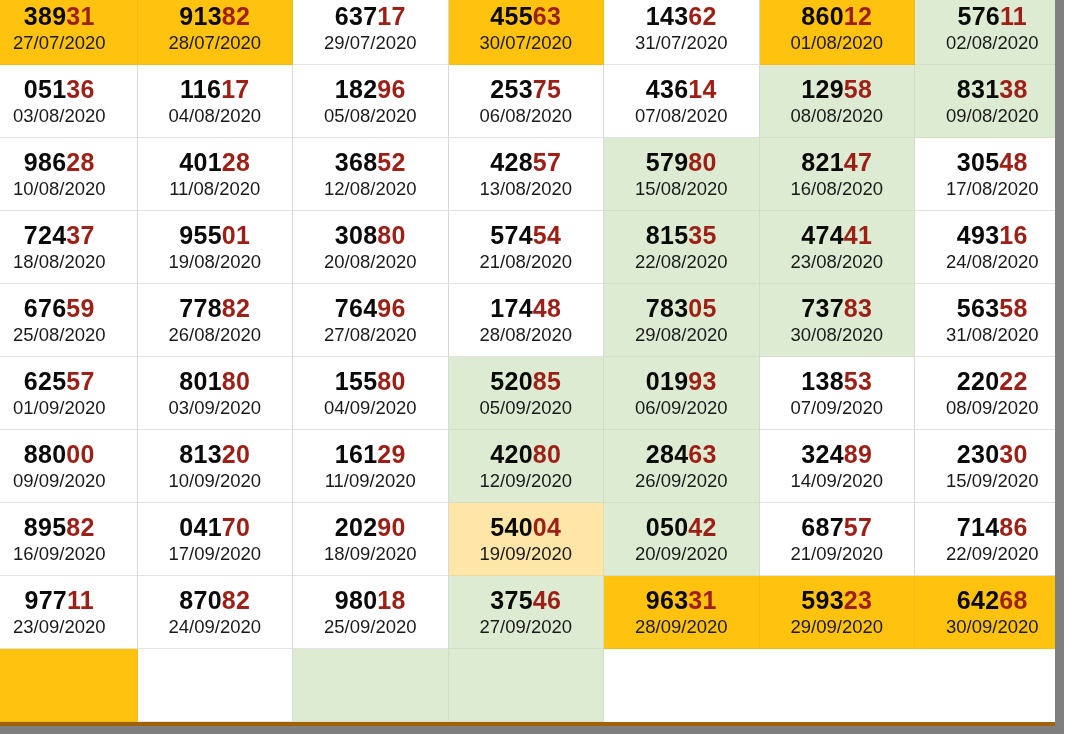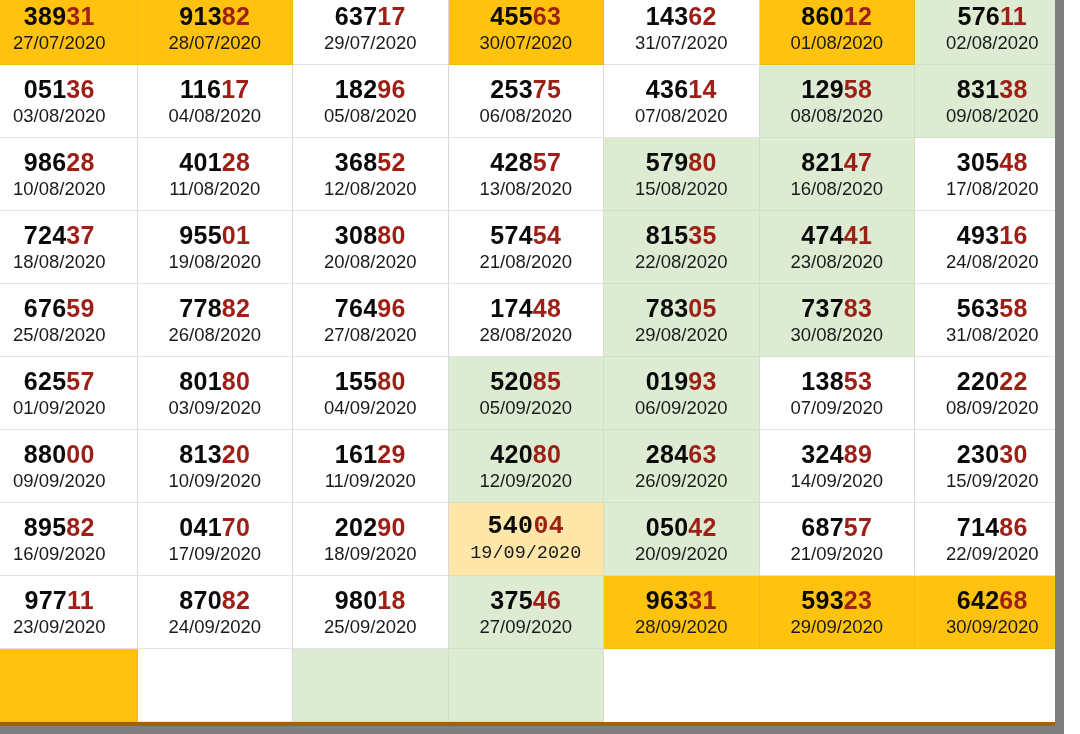--- a/index.html
+++ b/index.html
@@ -50,21 +50,21 @@
     border-bottom: 1px solid #e3e3e3;
     display: flex;
     flex-direction: column;
     align-items: center;
     justify-content: center;
     background: #ffffff;
     overflow: hidden;
   }
   .cell.bg-orange   { background: #FFC20E; border-right-color: #f3ba16; border-bottom-color: #f3ba16; }
   .cell.bg-green    { background: #DDEBD3; border-right-color: #cfe0c4; border-bottom-color: #cfe0c4; }
-  .cell.bg-amber    { background: #FDE6A8; border-right-color: #eedc9f; border-bottom-color: #eedc9f; font-family: Liberation Mono, monospace; }
+  .cell.bg-amber    { background: #FDE6A8; border-right-color: #eedc9f; border-bottom-color: #eedc9f; }
   .cell.bg-white    { background: #ffffff; }
 
   .num {
     font-size: 25px;
     font-weight: bold;
     letter-spacing: 0.3px;
     line-height: 1.05;
     color: #0a0a0a;
     margin-bottom: 4px;
     white-space: nowrap;

